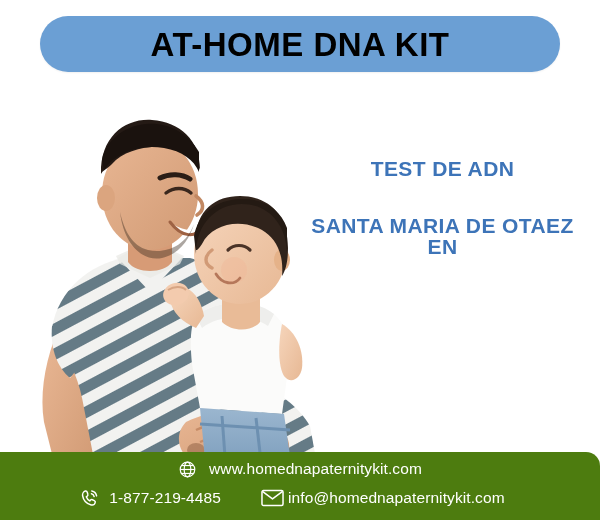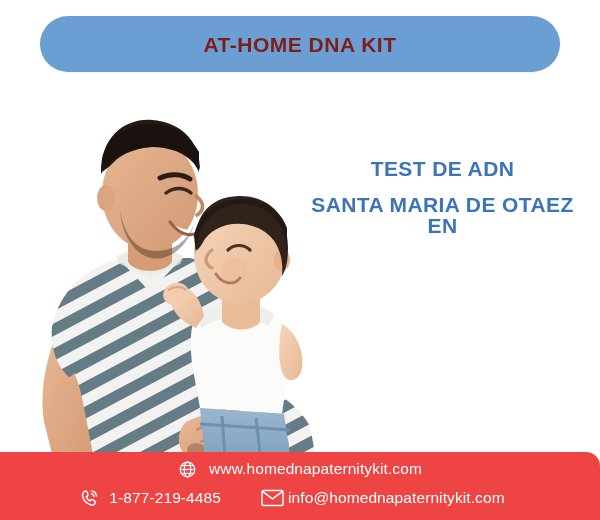--- a/index.html
+++ b/index.html
@@ -29,22 +29,22 @@
     width: 520px;
     height: 56px;
     background: #6b9fd4;
     border-radius: 28px;
     display: flex;
     align-items: center;
     justify-content: center;
     box-shadow: 0 1px 2px rgba(0,0,0,0.06);
   }
   #banner-title {
-    color: #7f1d1d;
-    font-size: 21px;
+    color: #000000;
+    font-size: 33px;
     font-weight: bold;
     letter-spacing: 0.5px;
     line-height: 1;
     white-space: nowrap;
   }
 
   
   #photo {
     position: absolute;
     left: 0px;
@@ -64,32 +64,32 @@
     text-align: center;
     color: #3d74b8;
   }
   .hl-line {
     font-size: 21px;
     font-weight: bold;
     letter-spacing: 0.4px;
     line-height: 1;
     white-space: nowrap;
   }
-  #hl-1 { margin: 0 0 15px 0; }
+  #hl-1 { margin: 0 0 36px 0; }
   #hl-2 { margin: 0 0 36px 0; }
   #hl-3 { margin: 0; font-size: 21px; }
 
   
   #footer {
     position: absolute;
     left: 0;
     top: 452px;
     width: 600px;
     height: 68px;
-    background: #ef4444;
+    background: #4d7c0f;
     border-top-right-radius: 14px;
   }
   .f-row {
     position: absolute;
     display: flex;
     align-items: center;
     color: #ffffff;
     white-space: nowrap;
   }
   #f-row-web {

